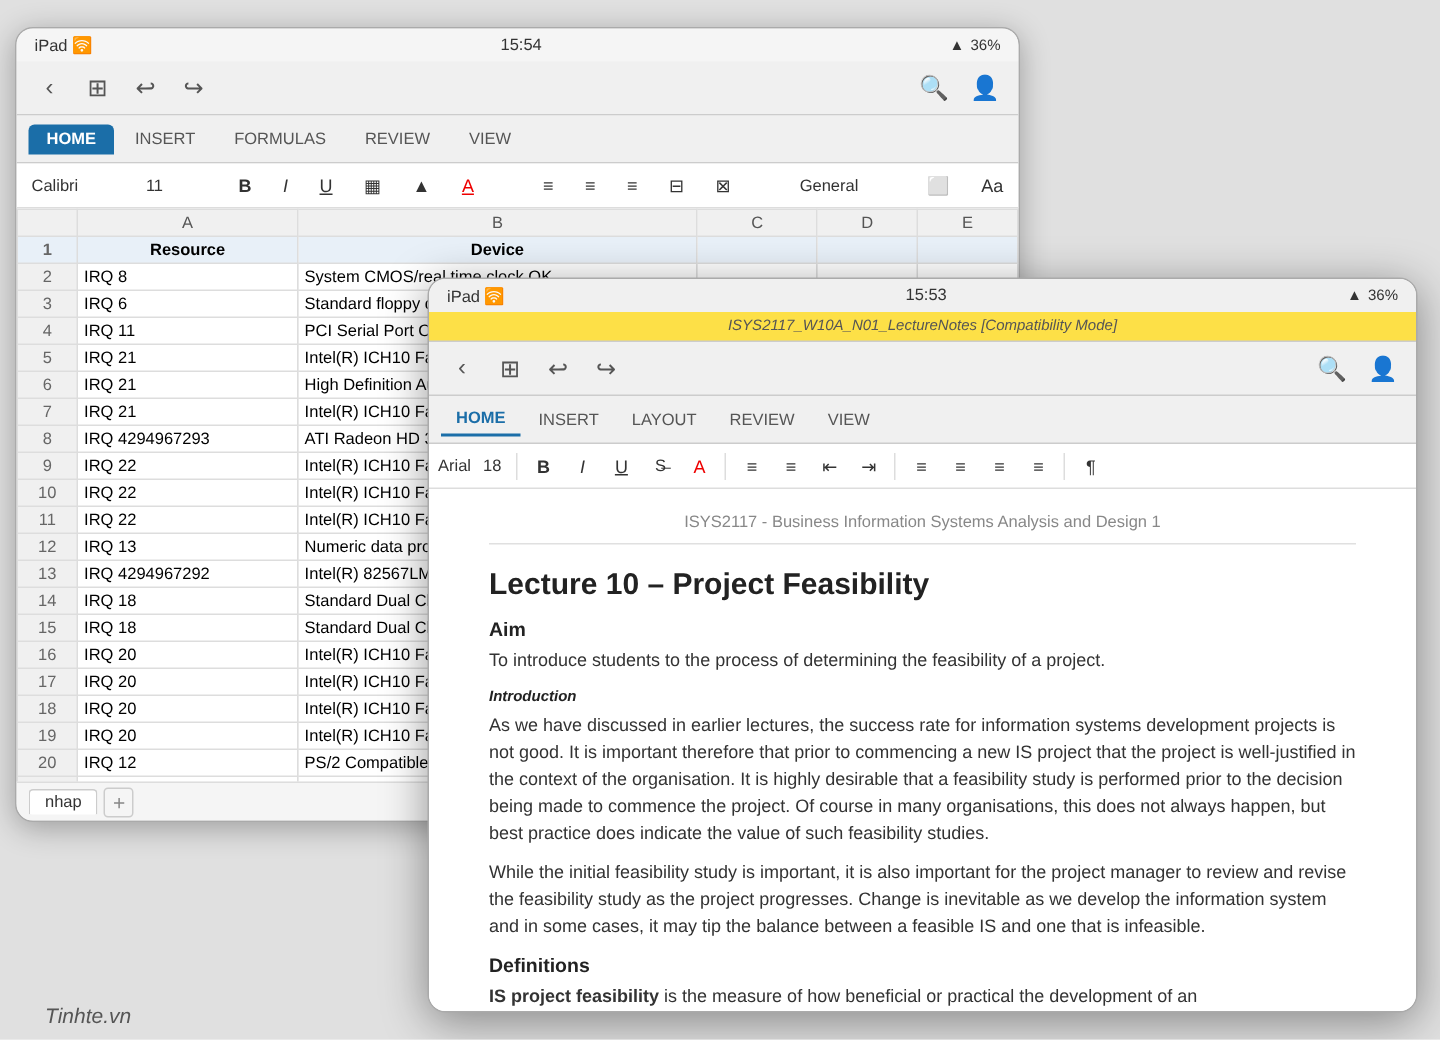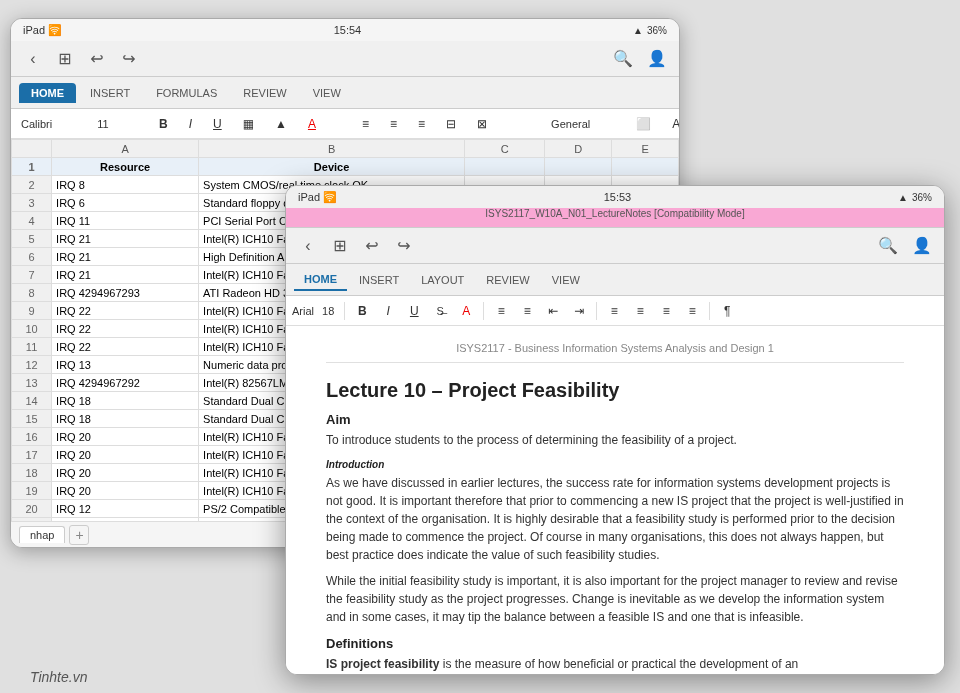--- a/index.html
+++ b/index.html
@@ -403,21 +403,21 @@
     <div class="format-btn">
         <span style="text-decoration:underline;color:#e00">A</span>
       </div>
     <div class="format-sep"></div>
     <div class="format-btn">≡</div>
     <div class="format-btn">≡</div>
     <div class="format-btn">≡</div>
     <div class="format-btn">⊟</div>
     <div class="format-btn">⊠</div>
     <div class="format-sep"></div>
-    <span style="font-size:11px;color:#333;margin-left:18px;">General</span>
+    <span style="font-size:11px;color:#333;">General</span>
     <div class="format-sep"></div>
     <div class="format-btn">⬜</div>
     <div class="format-btn">Aa</div>
     <div class="format-sep"></div>
     <div class="format-btn">⊡</div>
     <div class="format-btn">⊽</div>
   </div>
 
 
   <div class="spreadsheet">
@@ -617,21 +617,21 @@
     <div class="status-left">
       <span>iPad 🛜</span>
     </div>
     <div class="status-center">15:53</div>
     <div class="status-right">
       <span>▲</span>
       <span>36%</span>
     </div>
   </div>
 
-  <div style="background:#f9a8d4;border-bottom:1px solid #ccc;height:20px;display:flex;justify-content:center;">
+  <div style="background:#fde047;border-bottom:1px solid #ccc;height:20px;display:flex;align-items:center;justify-content:center;font-style:italic;">
     <span style="font-size:10px;color:#555;">ISYS2117_W10A_N01_LectureNotes [Compatibility Mode]</span>
   </div>
 
   <div class="word-nav">
     <div class="nav-icon-btn">‹</div>
     <div class="nav-icon-btn">⊞</div>
     <div class="nav-icon-btn">↩</div>
     <div class="nav-icon-btn">↪</div>
     <div class="right-icons">
       <div class="nav-icon-btn">🔍</div>

